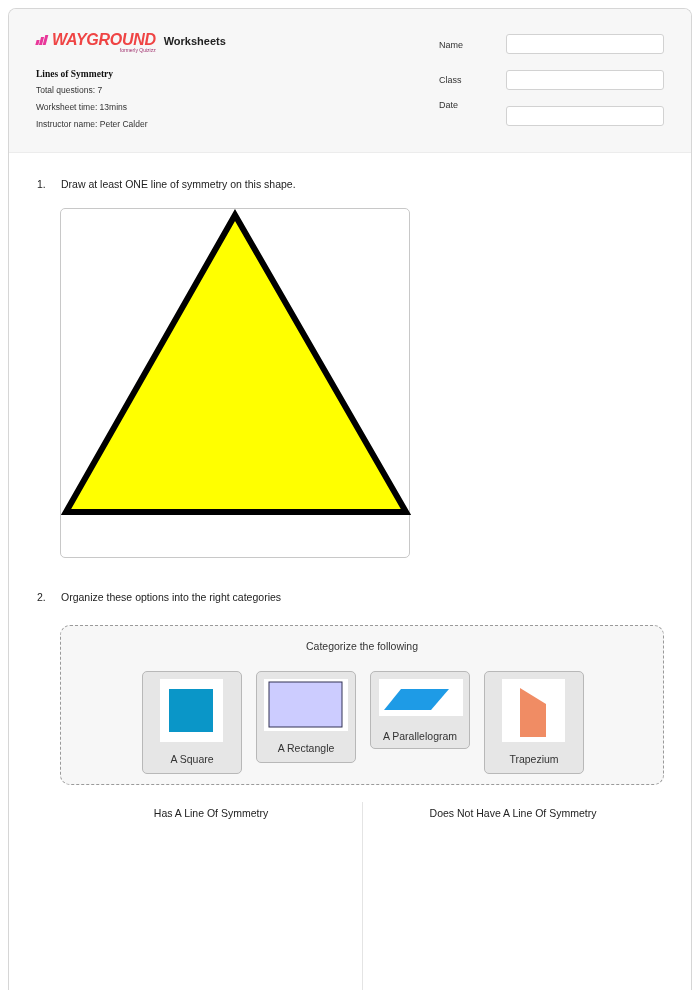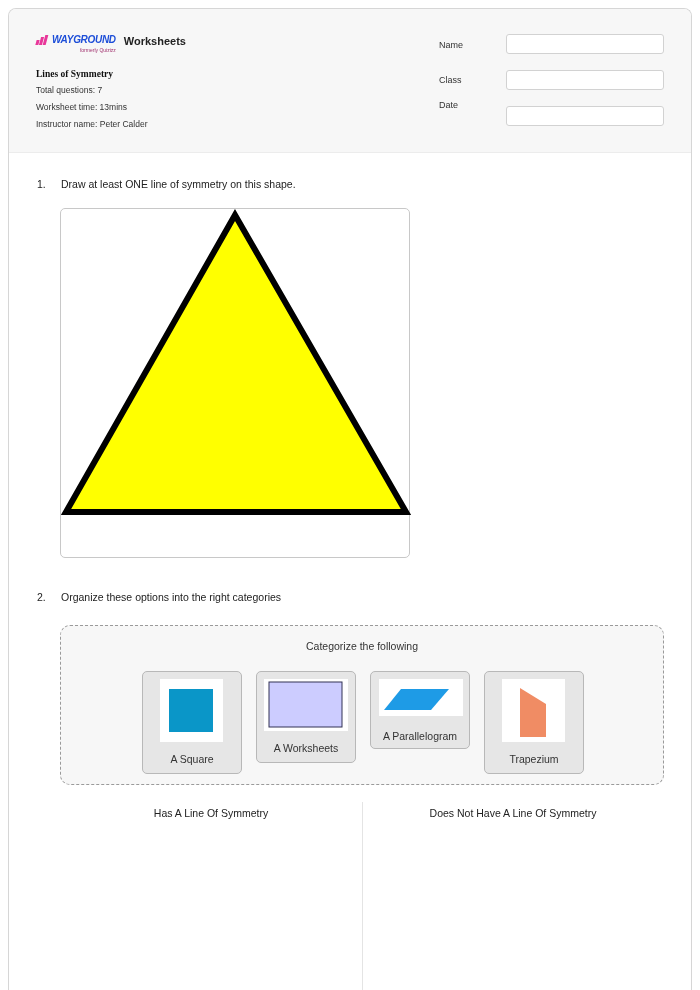--- a/index.html
+++ b/index.html
@@ -10,21 +10,21 @@
     position: absolute; left: 8px; top: 8px; width: 684px; height: 990px;
     border: 1px solid #d6d6d6; border-bottom: none;
     border-radius: 8px 8px 0 0; background: #fff; overflow: hidden;
   }
   .header {
     position: absolute; left: 0; top: 0; width: 100%; height: 144px;
     background: #f7f7f7; border-bottom: 1px solid #ececec;
   }
   .brand { position: absolute; left: 27px; top: 25px; display: flex; align-items: flex-start; }
   .logo { display: flex; flex-direction: column; align-items: flex-end; }
-  .logo-main { display: flex; align-items: center; color: #1d4ed8; font-weight: bold; font-style: italic; font-size: 10px; letter-spacing: -0.3px; line-height: 12px; }
+  .logo-main { display: flex; align-items: center; color: #ef4444; font-weight: bold; font-style: italic; font-size: 16px; letter-spacing: -0.3px; line-height: 12px; }
   .logo-bars { display: inline-block; width: 14px; height: 10px; margin-right: 2px; position: relative; }
   .logo-bars span { position: absolute; bottom: 0; width: 3px; background: #e8379a; transform: skewX(-15deg); }
   .logo-sub { font-size: 5px; color: #a0306d; margin-top: 1px; line-height: 6px; }
   .brand-title { font-size: 11px; font-weight: bold; color: #222; margin-left: 8px; margin-top: 1px; }
 
   .meta { position: absolute; left: 27px; top: 59px; }
   .meta-title { font-size: 9.5px; font-weight: bold; color: #111; line-height: 12px; margin-bottom: 4px; font-family: Liberation Serif, serif; }
   .meta-line { font-size: 8.5px; color: #333; line-height: 12px; margin-bottom: 5px; }
 
   .fields { position: absolute; left: 0; top: 0; }
@@ -116,21 +116,21 @@
       </div>
       <div class="card-label" style="top:81px;">A Square</div>
     </div>
 
     <div class="card" style="left:195px;top:45px;width:100px;height:92px;">
       <div class="card-img" style="left:7px;top:7px;width:84px;height:52px;">
         <svg width="84" height="52">
             <rect x="5" y="3" width="73" height="45" fill="#ccccff" stroke="#333355" stroke-width="1"></rect>
           </svg>
       </div>
-      <div class="card-label" style="top:70px;">A Worksheets</div>
+      <div class="card-label" style="top:70px;">A Rectangle</div>
     </div>
 
     <div class="card" style="left:309px;top:45px;width:100px;height:78px;">
       <div class="card-img" style="left:8px;top:7px;width:84px;height:37px;">
         <svg width="84" height="37">
             <polygon points="22,10 70,10 52,31 5,31" fill="#1e9be6"></polygon>
           </svg>
       </div>
       <div class="card-label" style="top:58px;">A Parallelogram</div>
     </div>

